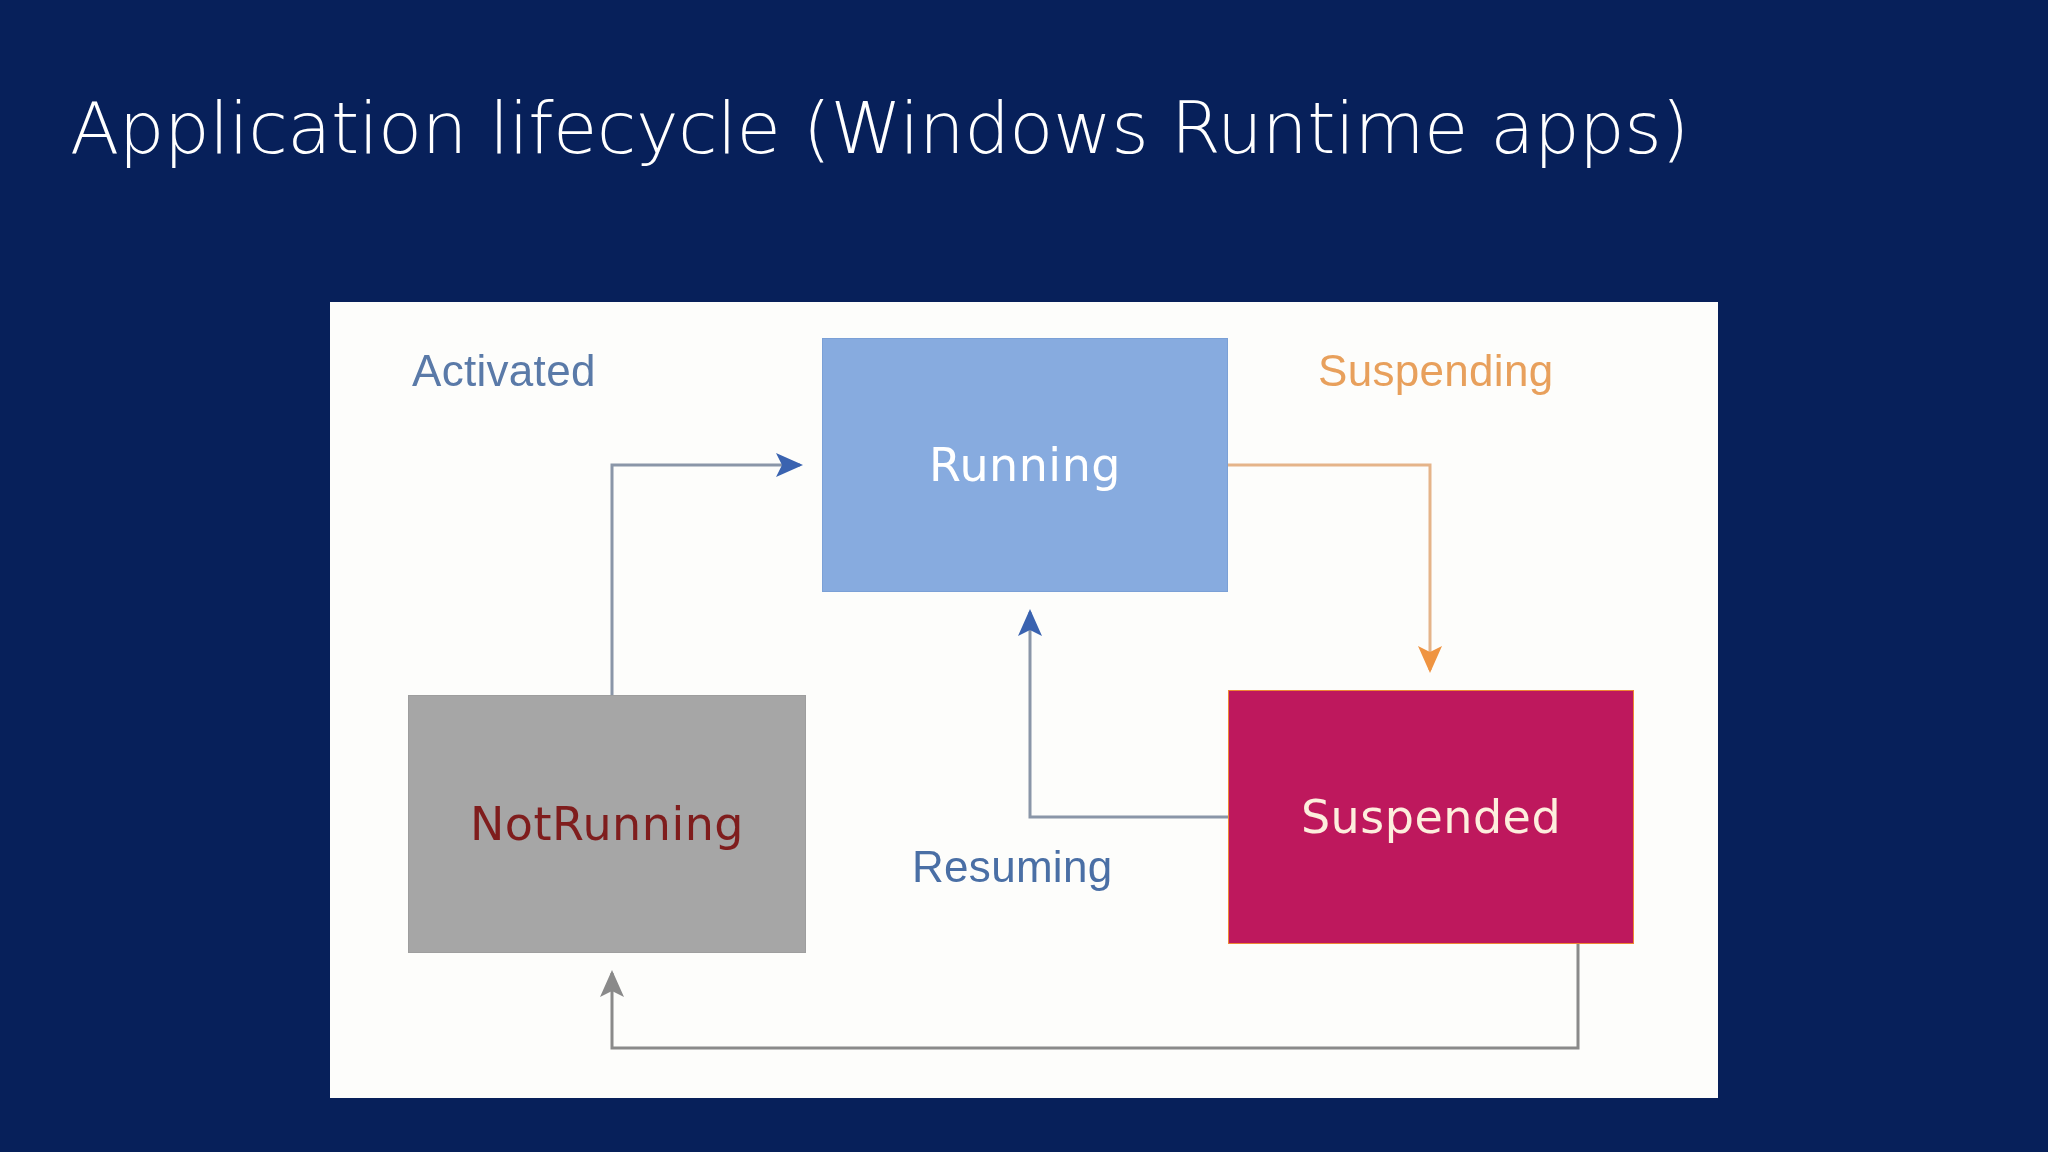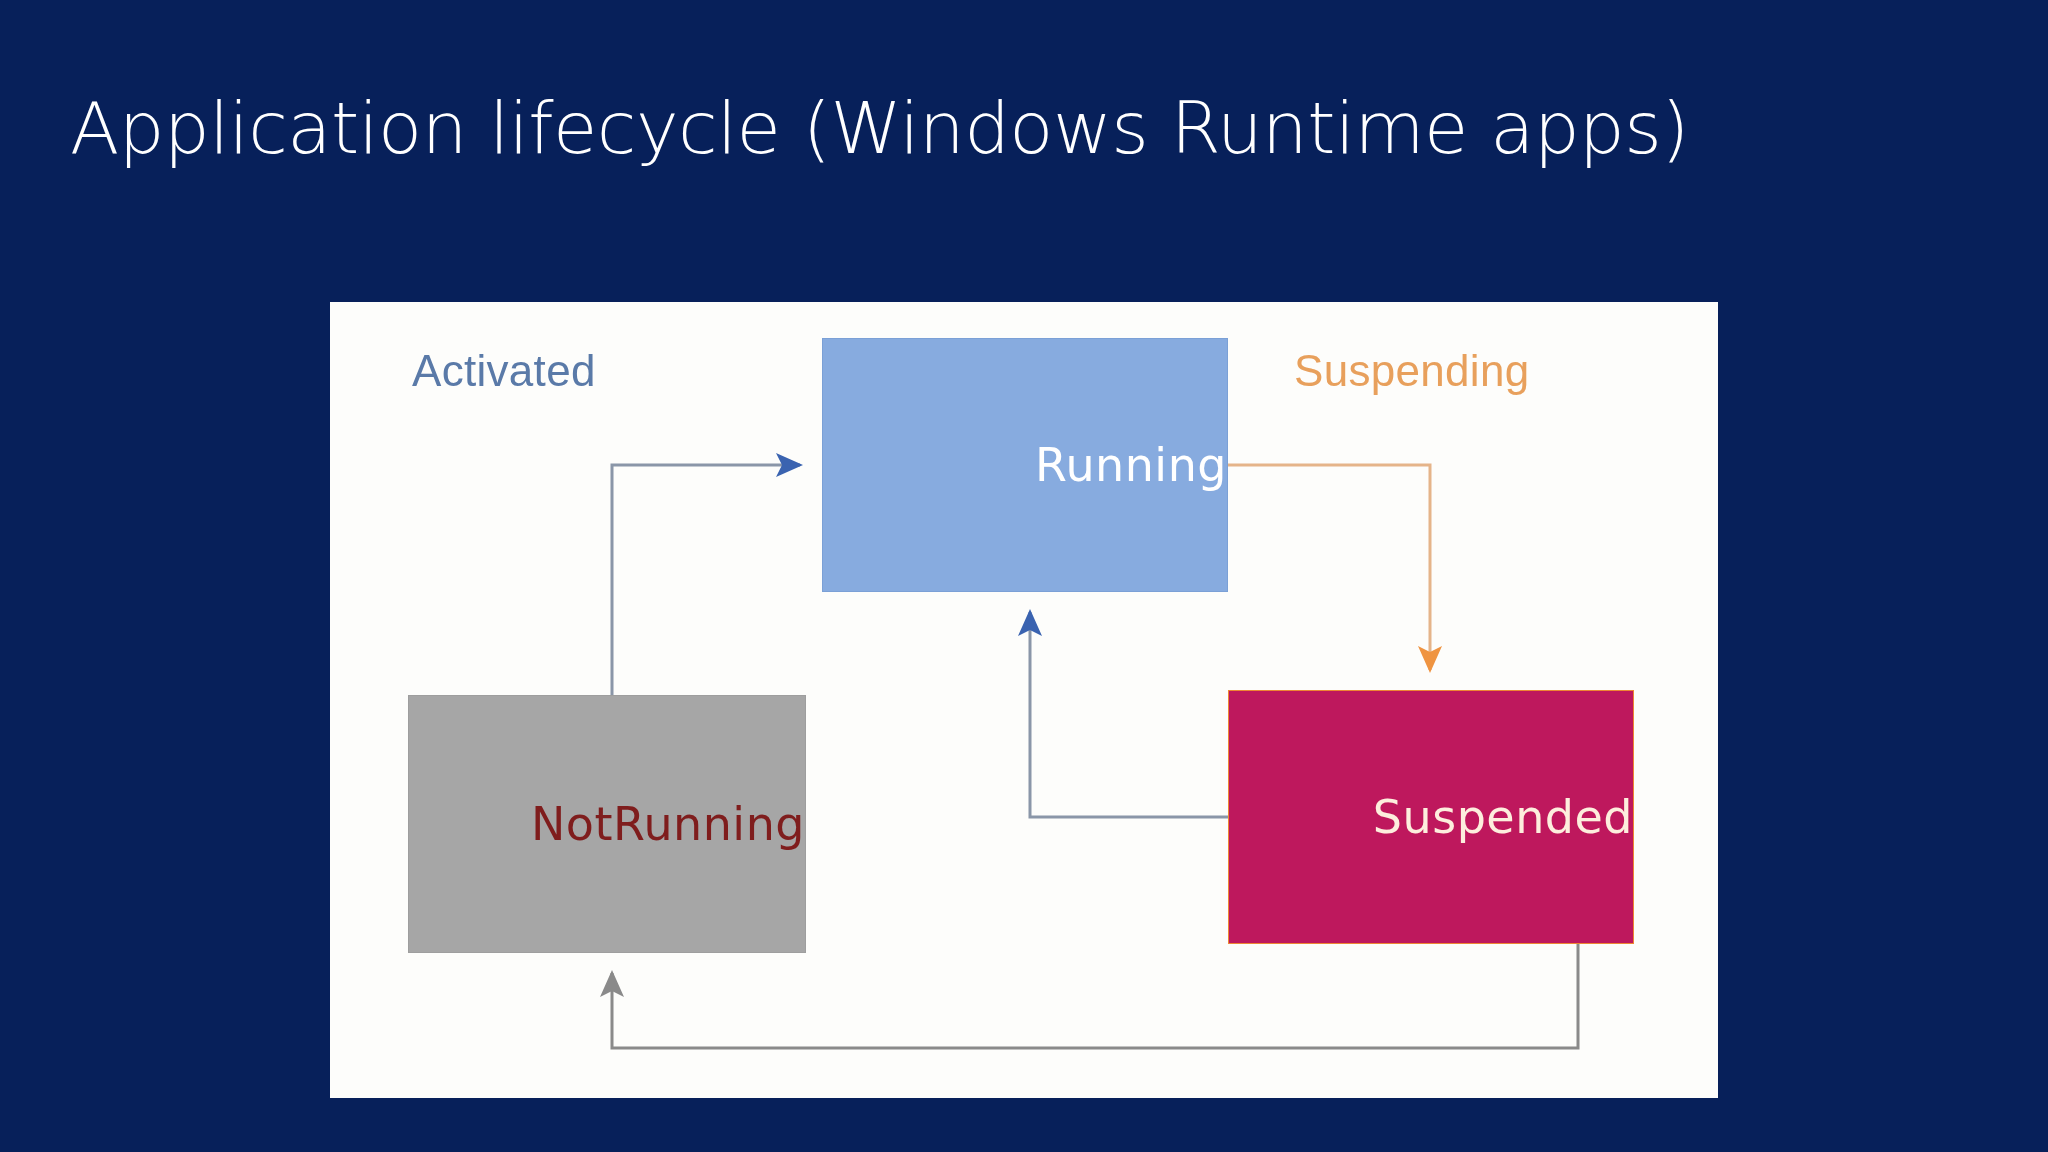--- a/index.html
+++ b/index.html
@@ -48,21 +48,21 @@
     width: 1388px;
     height: 796px;
     display: block;
   }
 
   
   .state-box {
     position: absolute;
     display: flex;
     align-items: center;
-    justify-content: flex-end;
+    justify-content: center;
     box-sizing: border-box;
   }
   .state-box .state-label {
     font-family: "DejaVu Sans", sans-serif;
     font-weight: 400;
     font-size: 46px;
     letter-spacing: 0.5px;
     white-space: nowrap;
   }
 
@@ -104,21 +104,21 @@
     font-size: 44px;
     letter-spacing: 0.3px;
     white-space: nowrap;
   }
   #label-activated {
     left: 82px;
     top: 44px;
     color: #5a7aa8;
   }
   #label-suspending {
-    left: 964px;
+    left: 988px;
     top: 44px;
     color: #e8a05c;
   }
   #label-resuming {
     left: 582px;
     top: 540px;
     color: #4a6fa5;
   }
 </style>
 </head>
@@ -161,15 +161,16 @@
     </div>
 
     <div class="state-box" id="box-notrunning">
       <span class="state-label">NotRunning</span>
     </div>
 
     <div class="edge-label" id="label-activated">Activated</div>
 
     <div class="edge-label" id="label-suspending">Suspending</div>
 
+    <div class="edge-label" id="label-resuming">Resuming</div>
 
   </div>
 </div>
 
 </body></html>

